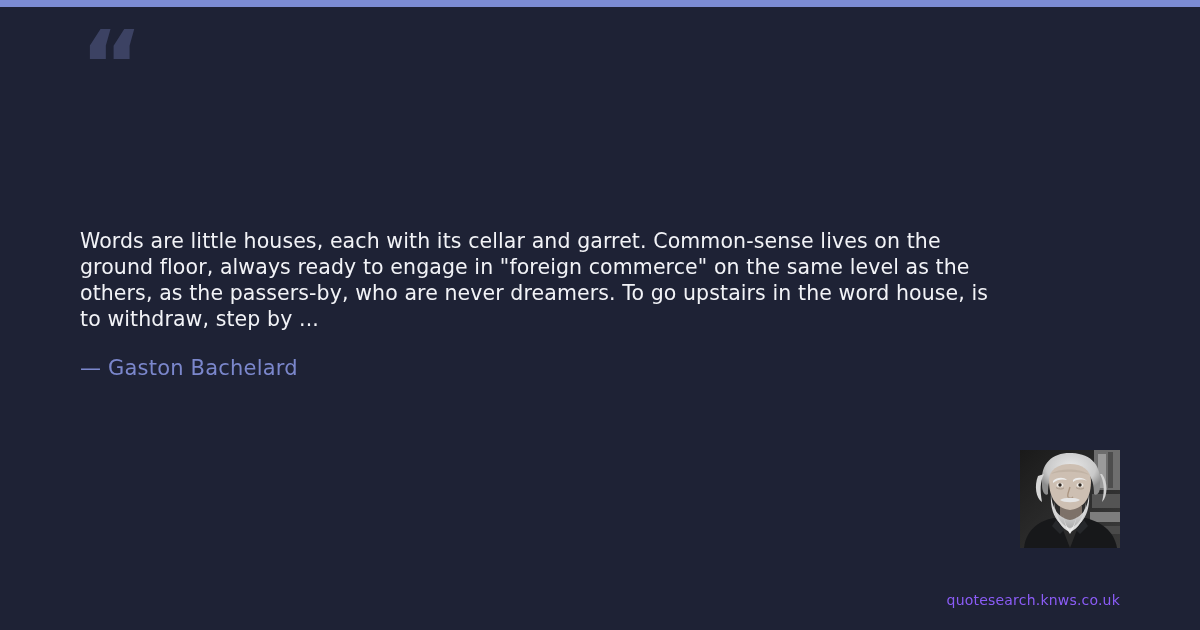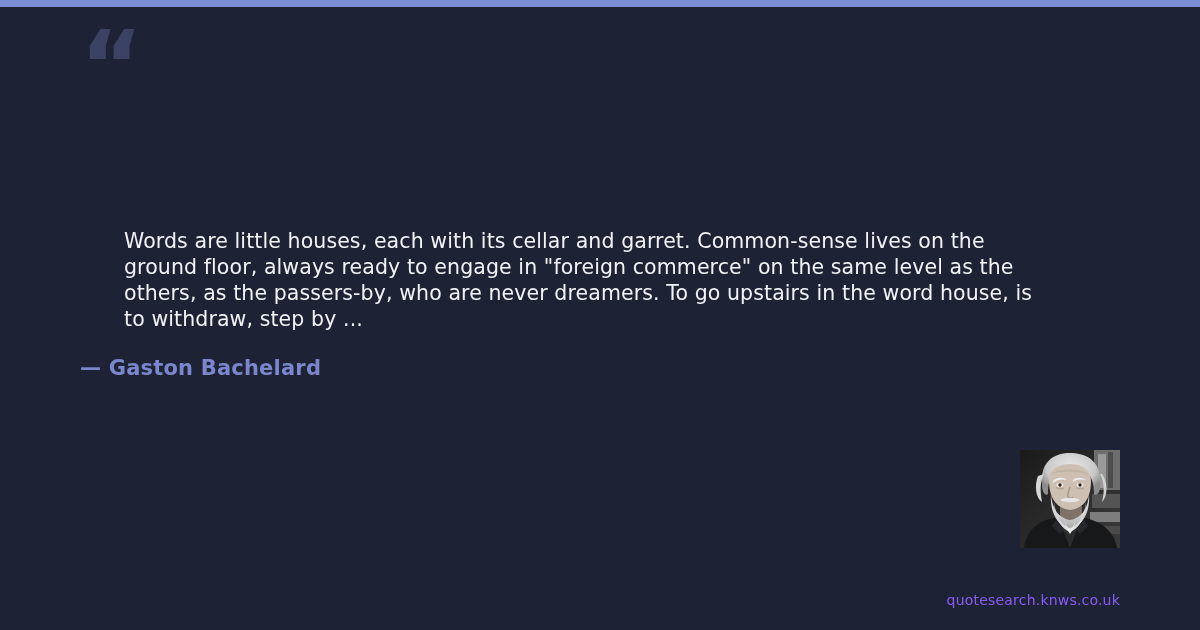--- a/index.html
+++ b/index.html
@@ -51,31 +51,30 @@
   .quote-text {
     position: absolute;
     left: 80px;
     top: 228px;
     width: 910px;
     font-size: 20.5px;
     line-height: 26px;
     color: #f2f3f7;
     font-weight: 400;
     letter-spacing: 0.1px;
-    margin-left: 44px;
   }
 
   
   .author {
     position: absolute;
     left: 80px;
     top: 355px;
     font-size: 21px;
     line-height: 26px;
-    font-weight: 700;
+    font-weight: 400;
     color: #7b87cc;
     letter-spacing: 0.2px;
   }
 
   
   .portrait {
     position: absolute;
     left: 1020px;
     top: 450px;
     width: 100px;

